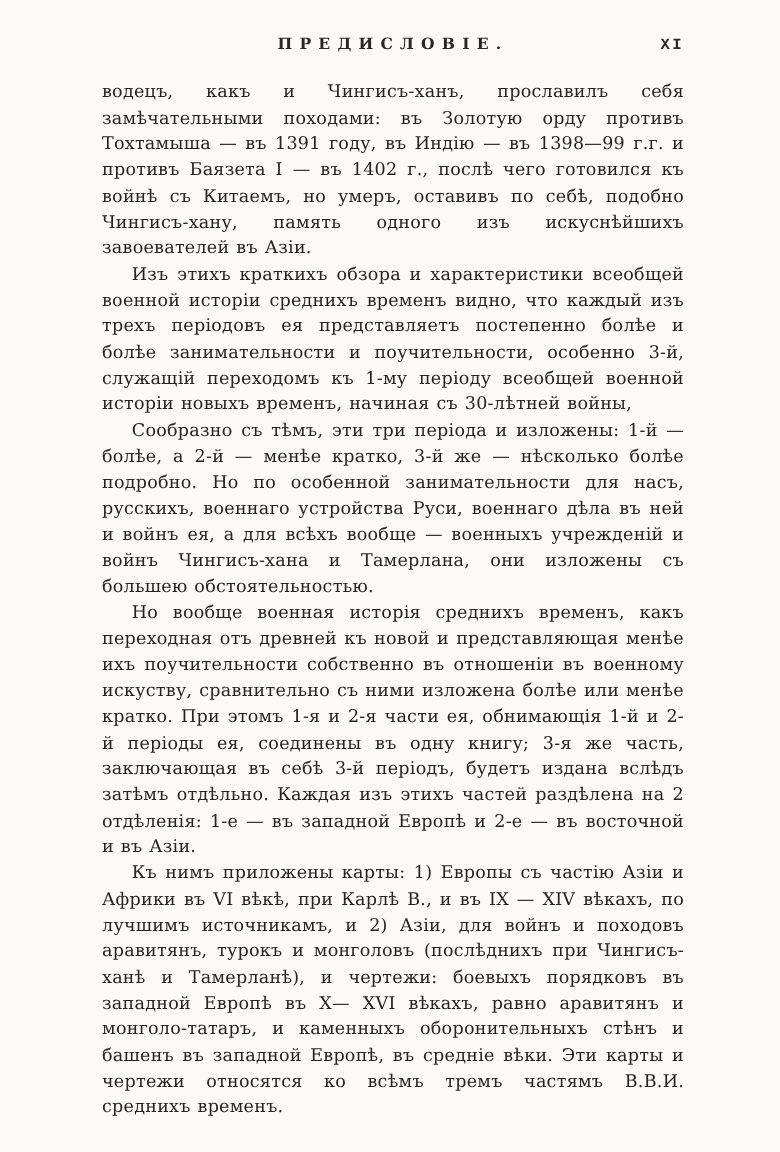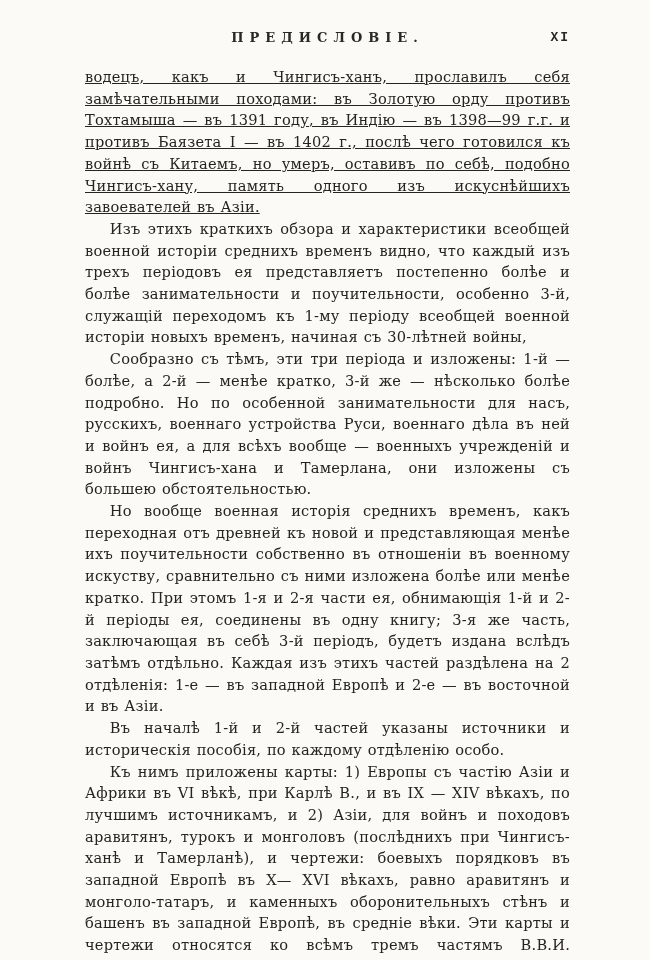--- a/index.html
+++ b/index.html
@@ -48,36 +48,34 @@
     text-align: justify;
     letter-spacing: 0.015em;
     word-spacing: 0.06em;
   }
   .body-text p {
     margin: 0;
     text-indent: 1.7em;
   }
   .body-text p.continuation {
     text-indent: 0;
-    text-decoration: underline;
   }
 </style>
 </head>
 <body>
 
 <div class="page">
 
   <div class="running-head">
     <span class="title">ПРЕДИСЛОВІЕ.</span>
     <span class="folio">XI</span>
   </div>
 
   <div class="body-text">
     <p class="continuation">водецъ, какъ и Чингисъ-ханъ, прославилъ себя замѣчательными походами: въ Золотую орду противъ Тохтамыша — въ 1391 году, въ Индію — въ 1398—99 г.г. и противъ Баязета I — въ 1402 г., послѣ чего готовился къ войнѣ съ Китаемъ, но умеръ, оставивъ по себѣ, подобно Чингисъ-хану, память одного изъ искуснѣйшихъ завоевателей въ Азіи.</p>
     <p>Изъ этихъ краткихъ обзора и характеристики всеобщей военной исторіи среднихъ временъ видно, что каждый изъ трехъ періодовъ ея представляетъ постепенно болѣе и болѣе занимательности и поучительности, особенно 3-й, служащій переходомъ къ 1-му періоду всеобщей военной исторіи новыхъ временъ, начиная съ 30-лѣтней войны,</p>
     <p>Сообразно съ тѣмъ, эти три періода и изложены: 1-й — болѣе, а 2-й — менѣе кратко, 3-й же — нѣсколько болѣе подробно. Но по особенной занимательности для насъ, русскихъ, военнаго устройства Руси, военнаго дѣла въ ней и войнъ ея, а для всѣхъ вообще — военныхъ учрежденій и войнъ Чингисъ-хана и Тамерлана, они изложены съ большею обстоятельностью.</p>
     <p>Но вообще военная исторія среднихъ временъ, какъ переходная отъ древней къ новой и представляющая менѣе ихъ поучительности собственно въ отношеніи въ военному искуству, сравнительно съ ними изложена болѣе или менѣе кратко. При этомъ 1-я и 2-я части ея, обнимающія 1-й и 2-й періоды ея, соединены въ одну книгу; 3-я же часть, заключающая въ себѣ 3-й періодъ, будетъ издана вслѣдъ затѣмъ отдѣльно. Каждая изъ этихъ частей раздѣлена на 2 отдѣленія: 1-е — въ западной Европѣ и 2-е — въ восточной и въ Азіи.</p>
-    <p>Въ началѣ 1-й и 2-й частей указаны источники и историческія пособія, по каждому отдѣленію особо.</p>
     <p>Къ нимъ приложены карты: 1) Европы съ частію Азіи и Африки въ VI вѣкѣ, при Карлѣ В., и въ IX — XIV вѣкахъ, по лучшимъ источникамъ, и 2) Азіи, для войнъ и походовъ аравитянъ, турокъ и монголовъ (послѣднихъ при Чингисъ-ханѣ и Тамерланѣ), и чертежи: боевыхъ порядковъ въ западной Европѣ въ X— XVI вѣкахъ, равно аравитянъ и монголо-татаръ, и каменныхъ оборонительныхъ стѣнъ и башенъ въ западной Европѣ, въ средніе вѣки. Эти карты и чертежи относятся ко всѣмъ тремъ частямъ В.В.И. среднихъ временъ.</p>
 
   </div>
 
 </div>
 
 </body></html>

